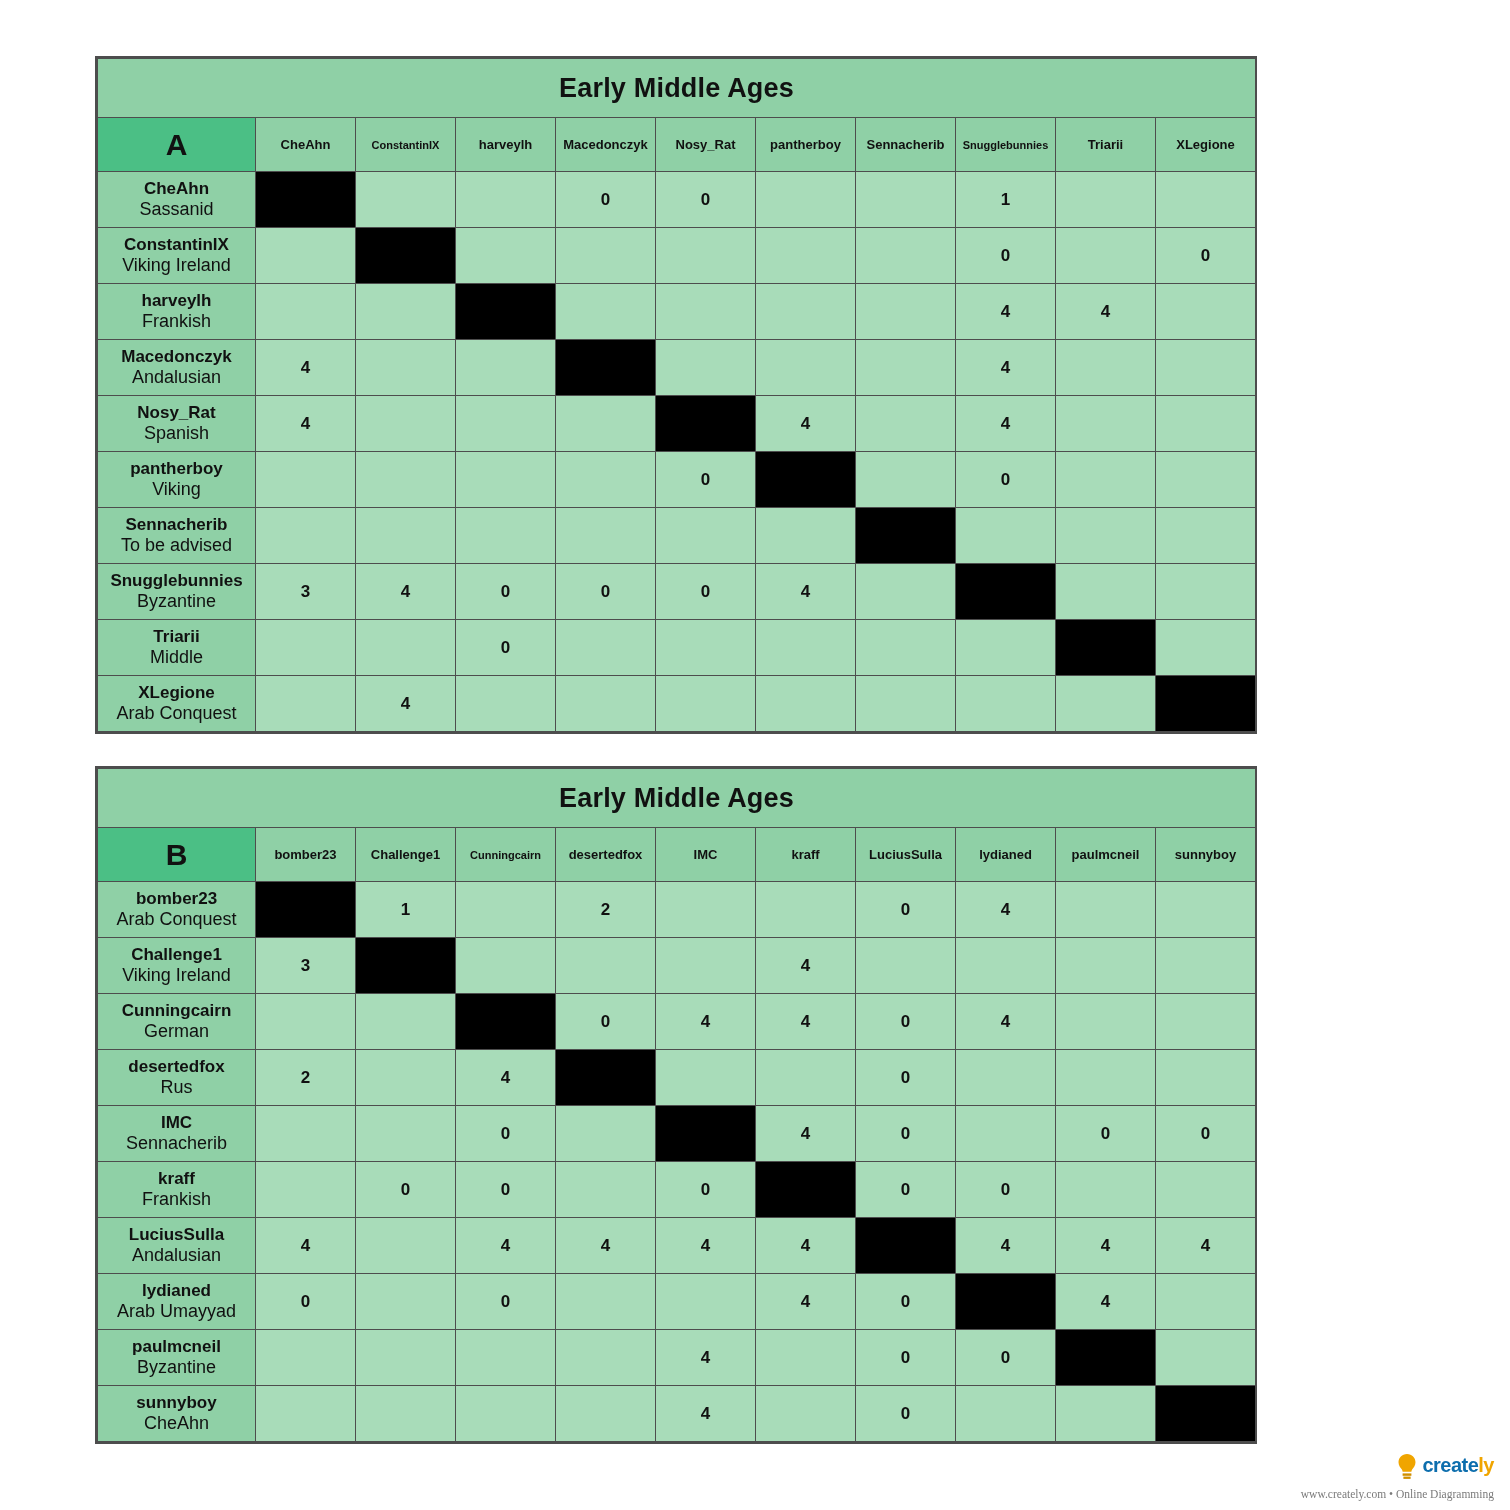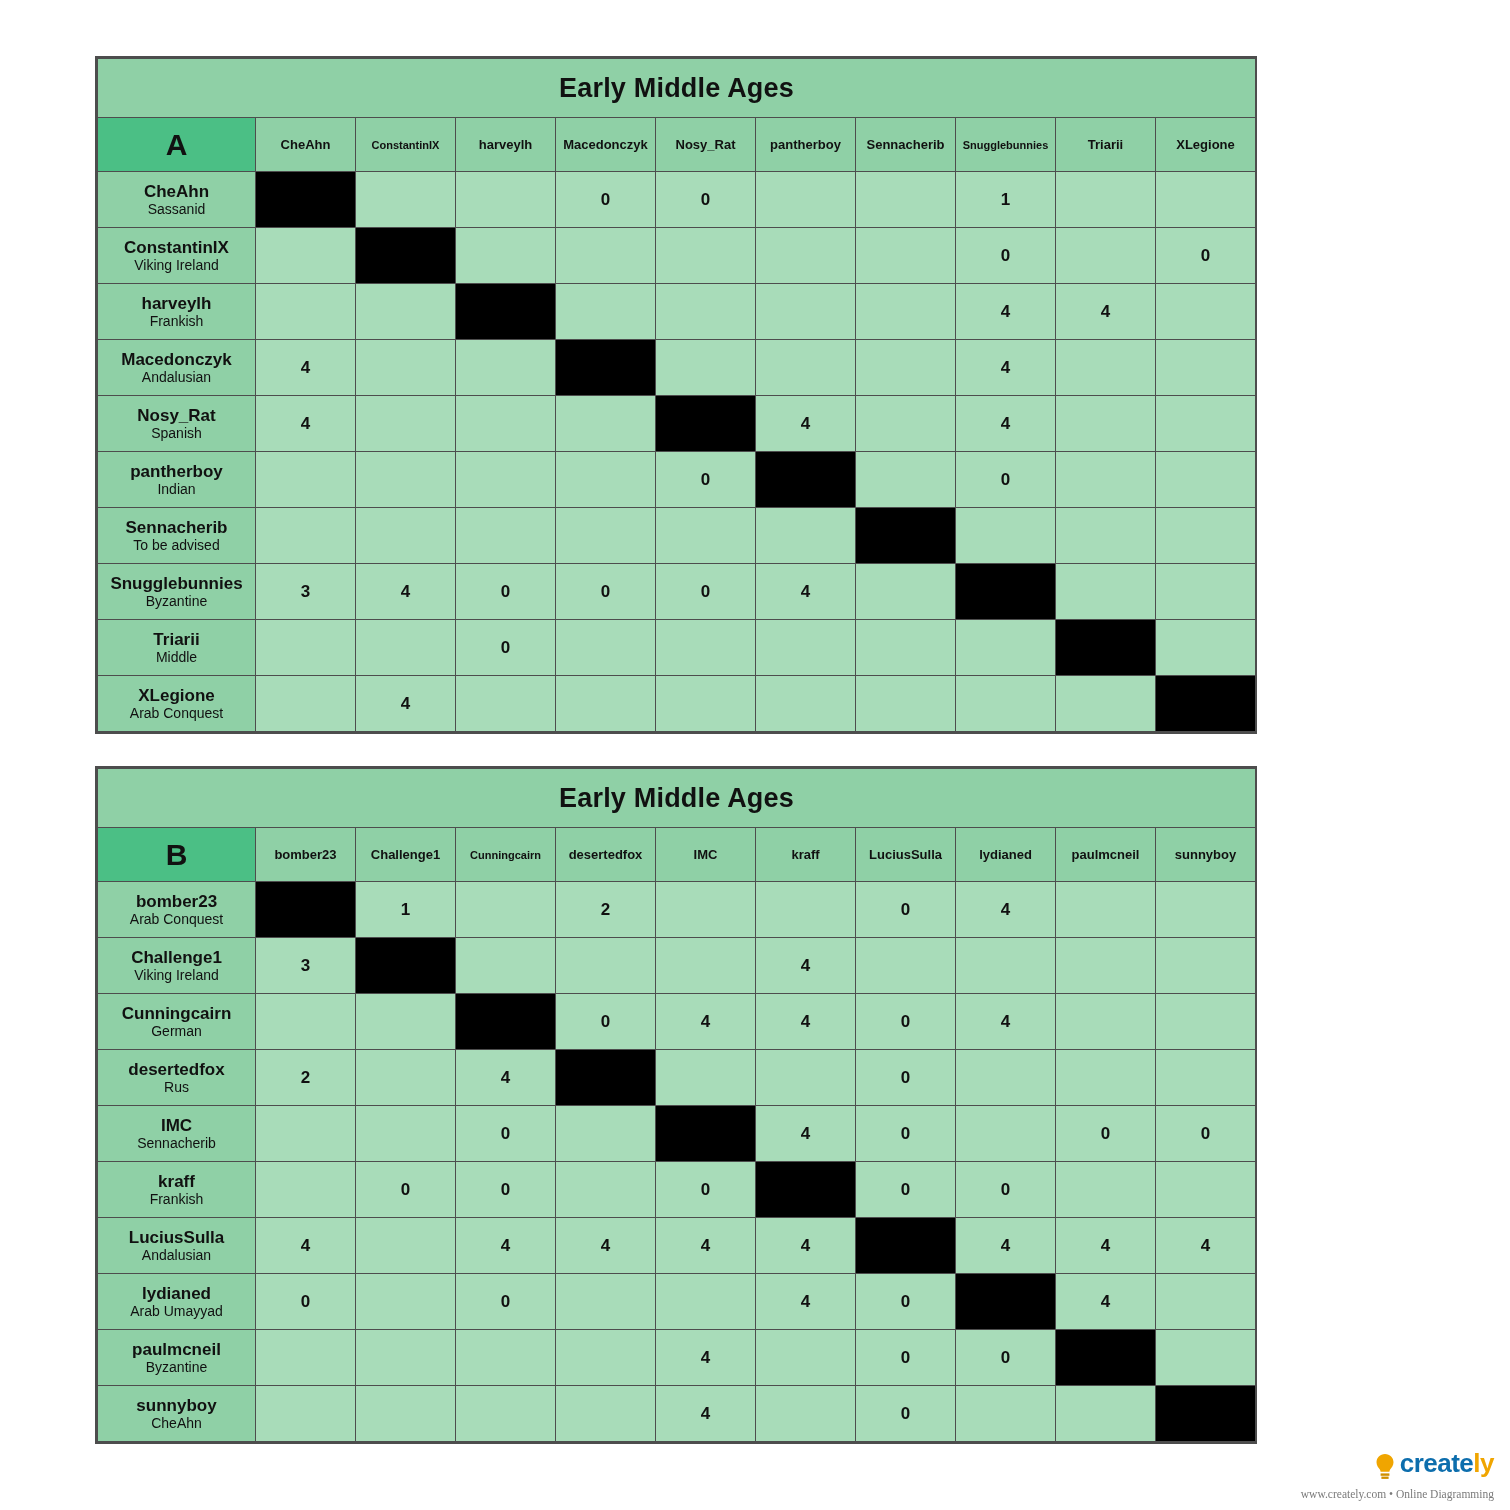--- a/index.html
+++ b/index.html
@@ -72,21 +72,21 @@
     height: 55px;
     padding: 2px 4px;
   }
   .row-head .name {
     font-size: 17px;
     font-weight: bold;
     line-height: 1.15;
     display: block;
   }
   .row-head .civ {
-    font-size: 14px;
+    font-size: 18px;
     font-weight: normal;
     line-height: 1.15;
     display: block;
   }
   td.cell {
     background: #a8dcb9 !important;
     font-size: 17px;
     font-weight: bold;
     height: 55px;
   }
@@ -98,21 +98,21 @@
 
   
   .watermark {
     position: absolute;
     right: 16px;
     bottom: 10px;
     text-align: right;
     line-height: 1;
   }
   .wm-logo {
-    font-size: 26px;
+    font-size: 20px;
     font-weight: bold;
     color: #0d6ead;
     letter-spacing: -0.5px;
     display: inline-block;
   }
   .wm-logo .tail { color: #f0a500; }
   .wm-bulb {
     display: inline-block;
     vertical-align: middle;
     margin-right: 4px;
@@ -237,21 +237,21 @@
             <td class="diag"></td>
             <td class="cell">4</td>
             <td class="cell"></td>
             <td class="cell">4</td>
             <td class="cell"></td>
             <td class="cell"></td>
           </tr>
           <tr>
             <td class="row-head">
               <span class="name">pantherboy</span>
-              <span class="civ">Indian</span>
+              <span class="civ">Viking</span>
             </td>
             <td class="cell"></td>
             <td class="cell"></td>
             <td class="cell"></td>
             <td class="cell"></td>
             <td class="cell">0</td>
             <td class="diag"></td>
             <td class="cell"></td>
             <td class="cell">0</td>
             <td class="cell"></td>

